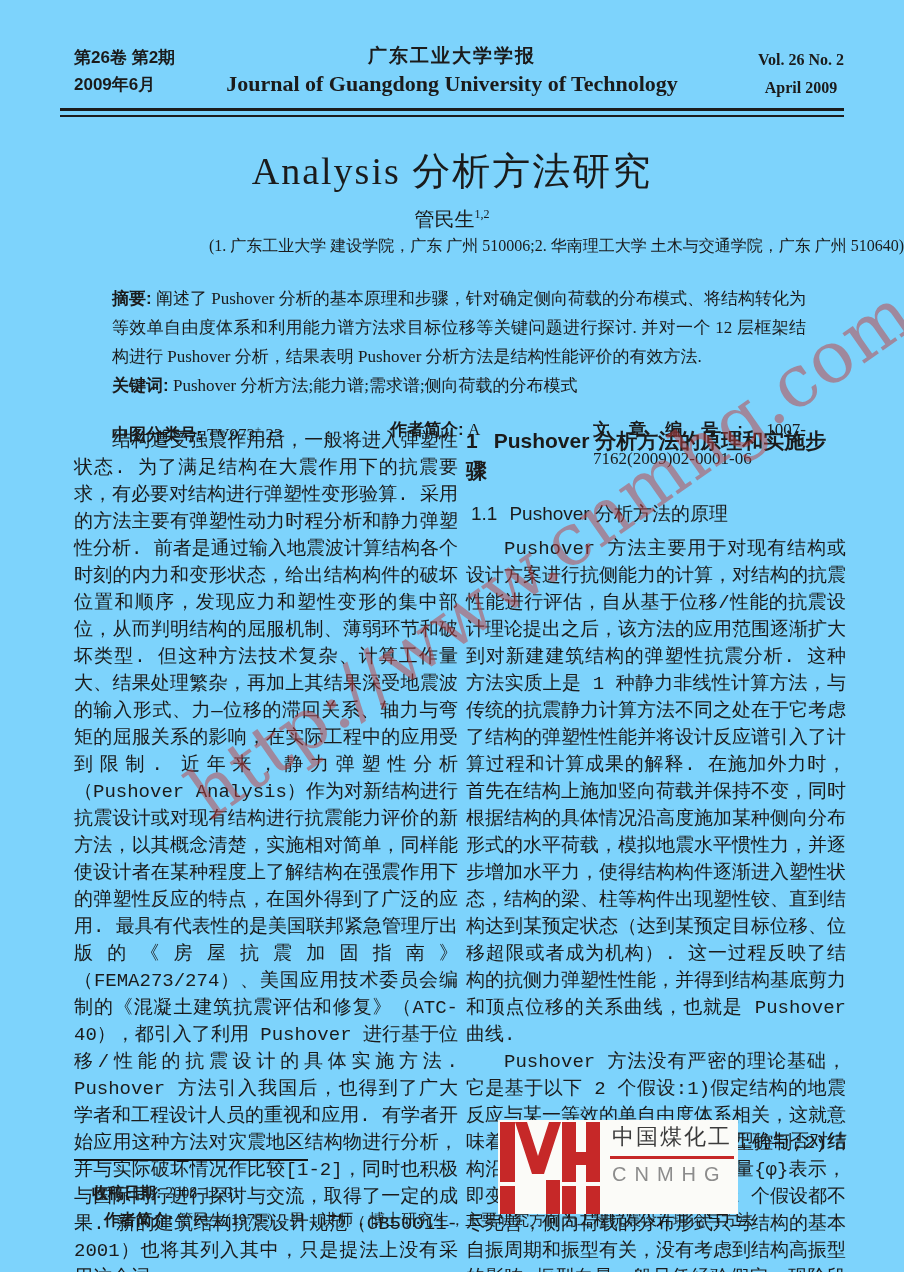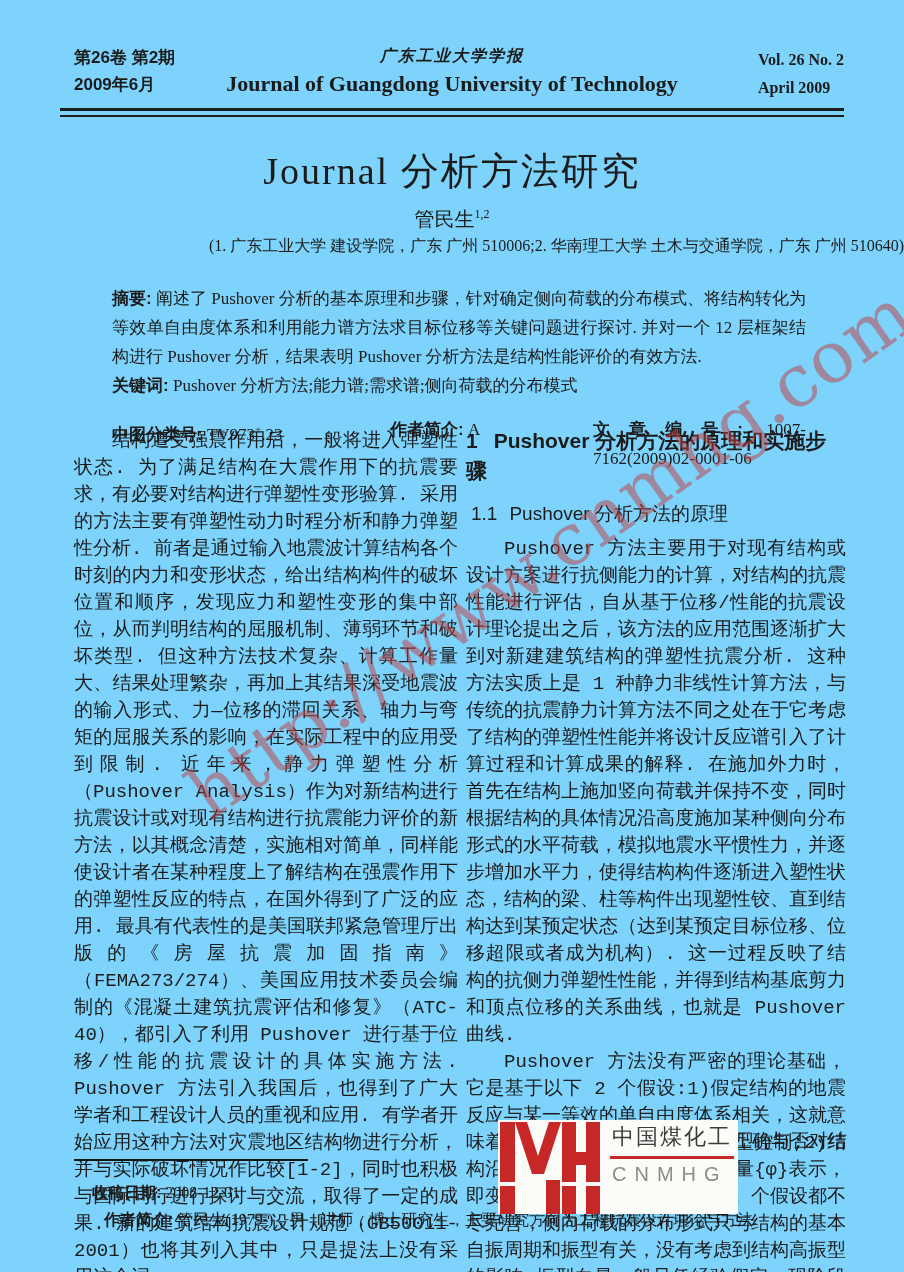--- a/index.html
+++ b/index.html
@@ -8,23 +8,23 @@
     background:#7dd3fc; color:#1b1b1b; overflow:hidden;
     font-family:"Liberation Serif","DejaVu Serif",serif;
   }
   .hei { font-family:"Liberation Sans","DejaVu Sans",sans-serif; font-weight:bold; }
   .abs { position:absolute; }
 
   
   .hdr-left  { left:74px; top:44px; font-size:17px; line-height:27px; font-weight:bold;
                font-family:"Liberation Sans",sans-serif; }
   .hdr-center{ left:0; right:0; top:42px; text-align:center; }
-  .hdr-cn    { font-size:16px; line-height:28px; letter-spacing:2px;font-style:italic; }
+  .hdr-cn    { font-size:19px; line-height:28px; letter-spacing:2px; }
   .hdr-en    { font-size:22px; line-height:27px; font-weight:bold; }
-  .hdr-right { right:60px; top:46px; text-align:left; font-size:16px; line-height:28px; font-weight:bold; }
+  .hdr-right { right:60px; top:46px; text-align:center; font-size:16px; line-height:28px; font-weight:bold; }
   .hdr-rule  { left:60px; top:108px; width:784px; height:4px;
                border-top:3px solid #1c1c1c; border-bottom:2px solid #1c1c1c; }
 
   
   .title  { left:0; right:0; top:146px; text-align:center; font-size:38px; letter-spacing:2px; }
   .author { left:0; right:0; top:206px; text-align:center; font-size:20px; }
   .author sup { font-size:12px; }
   .affil  { left:16px; right:0; top:236px; text-align:right; font-size:16px; }
 
   
@@ -89,21 +89,21 @@
   <div class="abs hdr-center">
     <div class="hdr-cn hei">广东工业大学学报</div>
     <div class="hdr-en">Journal of Guangdong University of Technology</div>
   </div>
   <div class="abs hdr-right">
     <div>Vol. 26 No. 2</div>
     <div>April 2009</div>
   </div>
   <div class="abs hdr-rule"></div>
 
-  <div class="abs title">Journal 分析方法研究</div>
+  <div class="abs title">Analysis 分析方法研究</div>
   <div class="abs author"><span>管民生</span><sup>1,2</sup></div>
   <div class="abs affil">(1. 广东工业大学 建设学院，广东 广州 510006;2. 华南理工大学 土木与交通学院，广东 广州 510640)</div>
 
   <div class="abs meta">
     <p><span class="lbl">摘要:</span> <span>阐述了 Pushover 分析的基本原理和步骤，针对确定侧向荷载的分布模式、将结构转化为等效单自由度体系和利用能力谱方法求目标位移等关键问题进行探讨. 并对一个 12 层框架结构进行 Pushover 分析，结果表明 Pushover 分析方法是结构性能评价的有效方法.</span></p>
     <p><span class="lbl">关键词:</span> <span>Pushover 分析方法;能力谱;需求谱;侧向荷载的分布模式</span></p>
     <div class="clc-row">
       <span class="c1"><span class="lbl">中图分类号:</span> <span>TV973</span><sup>+</sup><span>.23</span></span>
       <span class="c2"><span class="lbl">作者简介:</span> <span>A</span></span>
       <span class="c3"><span class="lbl">文章编号:</span> <span>1007-7162(2009)02-0001-06</span></span>

